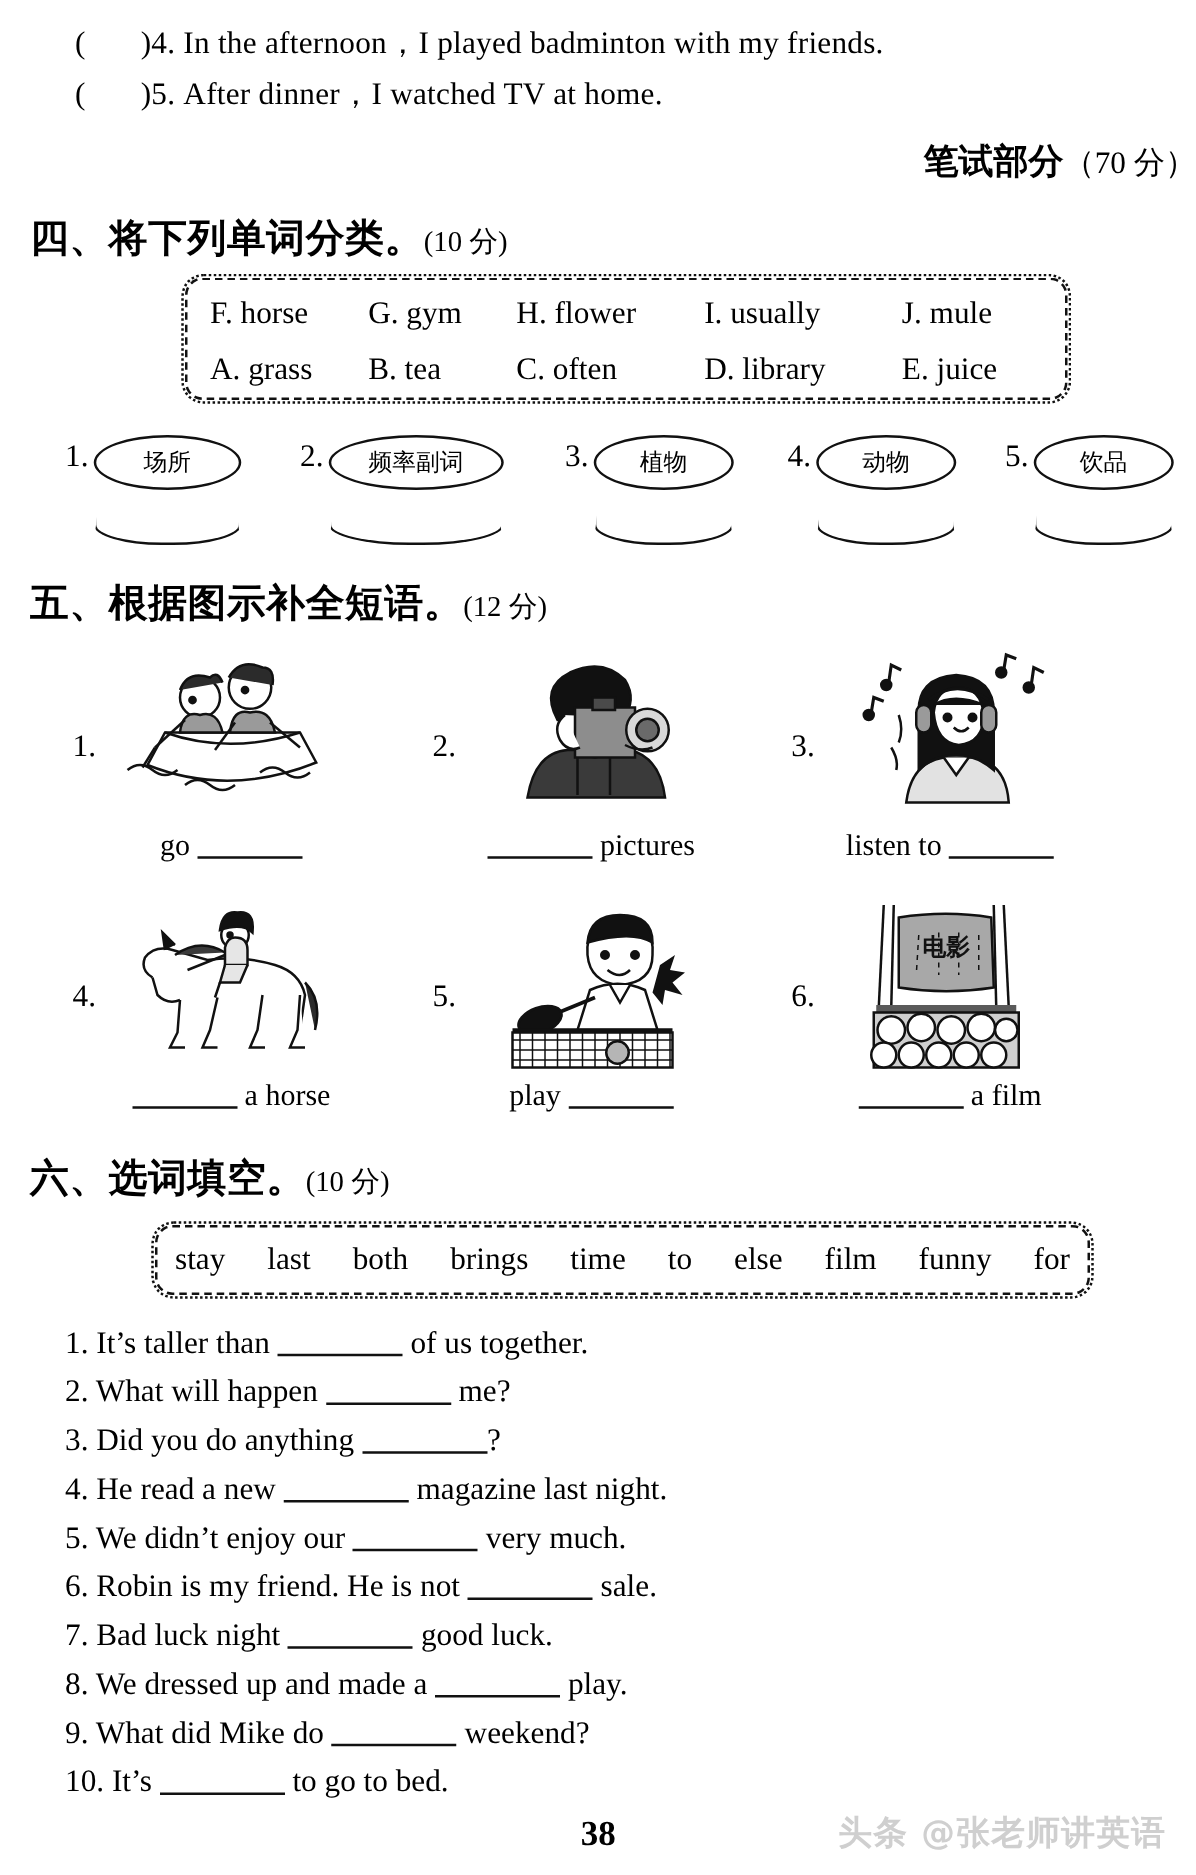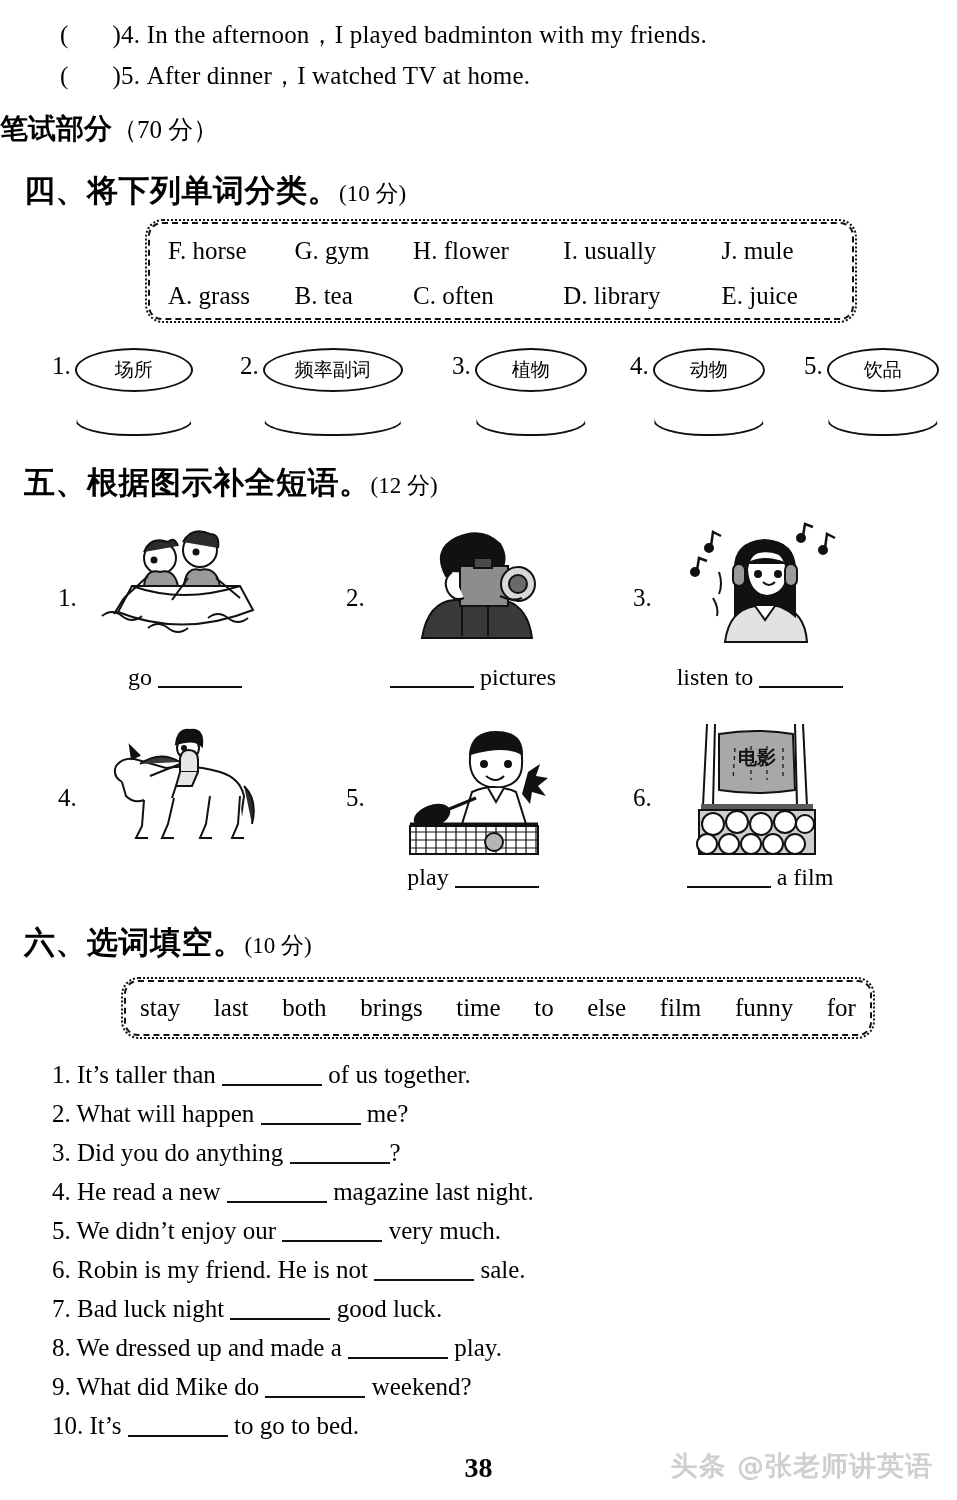--- a/index.html
+++ b/index.html
@@ -37,21 +37,21 @@
   }
   .tf-paren { display: inline-block; }
   .tf-gap { display: inline-block; width: 44px; }
 
   
   .part-title {
     position: absolute;
     left: 0;
     top: 110px;
     width: 957px;
-    text-align: left;
+    text-align: right;
     font-size: 27px;
   }
   .part-title .cjk { font-size: 28px; }
   .part-title .pts { font-family: "Liberation Serif", serif; font-weight: normal; font-size: 25px; }
 
   
   .sec-head {
     position: absolute;
     left: 24px;
     font-size: 25px;
@@ -467,20 +467,24 @@
               <path d="M156 66 Q170 80 164 104" fill="#2b2b2b"></path>
               <circle cx="100" cy="28" r="11" fill="#fff"></circle>
               <path d="M88 24 Q90 8 102 10 Q116 8 114 26 Q106 18 88 24 Z" fill="#111"></path>
               <path d="M92 38 Q94 30 100 30 Q110 30 110 40 L110 52 L92 52 Z" fill="#e6e6e6"></path>
               <path d="M92 52 L88 66 L104 66 L110 52" fill="#e6e6e6"></path>
               <path d="M92 44 L62 56"></path>
               <path d="M88 66 L84 78"></path>
               <circle cx="96" cy="28" r="2" fill="#111"></circle>
             </g>
           </svg>
+        </div>
+        <div class="pic-label">
+          <span class="blank w82"></span>
+          <span>a horse</span>
         </div>
       </div>
 
       <div class="pic-cell col1">
         <div class="pic-num">5.</div>
         <div class="pic-art">
           <svg viewBox="0 0 190 140" width="190" height="140">
             <g stroke="#111" stroke-width="2">
               <path d="M94 44 Q92 16 120 14 Q148 16 146 44 Q146 66 120 68 Q96 66 94 44 Z" fill="#fff"></path>
               <path d="M94 34 Q96 12 120 12 Q146 12 146 34 Q130 24 94 34 Z" fill="#111"></path>

